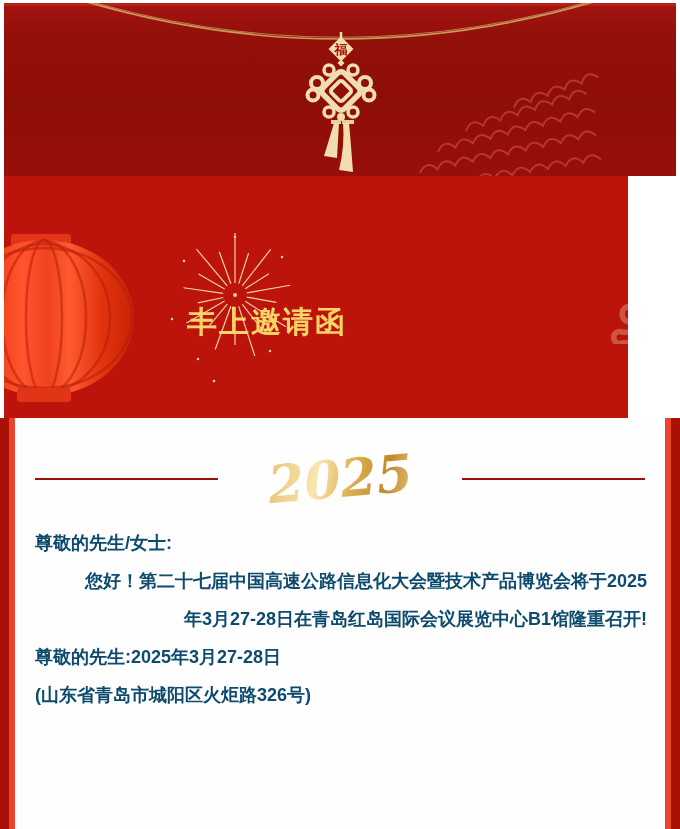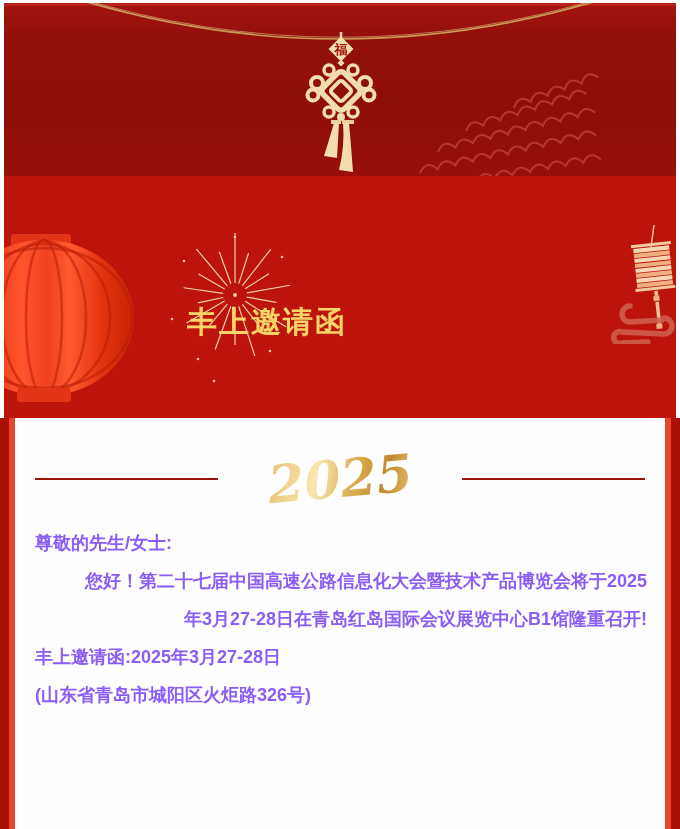--- a/index.html
+++ b/index.html
@@ -16,21 +16,21 @@
   }
   .banner-top .topline{
     position:absolute;left:0;top:0;width:100%;height:3px;
     background:rgba(220,60,40,.35);
   }
   .string-svg{position:absolute;left:0;top:0;}
   .knot-svg{position:absolute;left:277px;top:27px;}
   .snake-svg{position:absolute;right:0;bottom:0;opacity:.55;}
   
   .banner-mid{
-    position:absolute;left:4px;top:176px;width:672px;height:242px;
+    position:absolute;left:4px;top:176px;width:624px;height:242px;
     background:#bc140b;overflow:hidden;text-align:center;
   }
   .lantern-svg{position:absolute;left:-45px;top:50px;}
   .firework-svg{position:absolute;left:150px;top:55px;}
   .hero-title{
     position:absolute;left:183px;top:126px;
     font-size:30px;font-weight:900;letter-spacing:2px;
     color:#f8d466;white-space:nowrap;
   }
   .firecracker-svg{position:absolute;left:600px;top:45px;}
@@ -56,21 +56,21 @@
     font-family:"DejaVu Serif","Liberation Serif",serif;
     font-style:italic;font-weight:bold;font-size:52px;line-height:1;
     transform:rotate(-5deg);
     background:linear-gradient(105deg,#e6bd6d 0%,#f8e6ae 35%,#d9a94a 60%,#c08b2e 78%,#f0d186 100%);
     -webkit-background-clip:text;background-clip:text;
     -webkit-text-fill-color:transparent;color:transparent;
     padding:0 6px;white-space:nowrap;
   }
   .card-body{
     margin:14px 18px 0 20px;
-    font-size:18px;font-weight:bold;color:#8b5cf6;line-height:38px;
+    font-size:18px;font-weight:bold;color:#0c4a6e;line-height:38px;
     text-align:left;
   }
   .card-body p{margin:0;}
   .card-body p.indent{text-indent:2em;text-align:right;}
 </style>
 </head>
 <body>
 
 <div class="banner-top">
   <div class="topline"></div>
@@ -223,17 +223,17 @@
   <div class="card">
     <div class="card-header">
       <div class="divider"></div>
       <div class="year-script">2025</div>
       <div class="divider"></div>
     </div>
 
     <div class="card-body">
       <p>尊敬的先生/女士:</p>
       <p class="indent">您好！第二十七届中国高速公路信息化大会暨技术产品博览会将于2025年3月27-28日在青岛红岛国际会议展览中心B1馆隆重召开!</p>
-      <p>丰上邀请函:2025年3月27-28日</p>
+      <p>尊敬的先生:2025年3月27-28日</p>
       <p>(山东省青岛市城阳区火炬路326号)</p>
     </div>
   </div>
 </div>
 
 </body></html>

